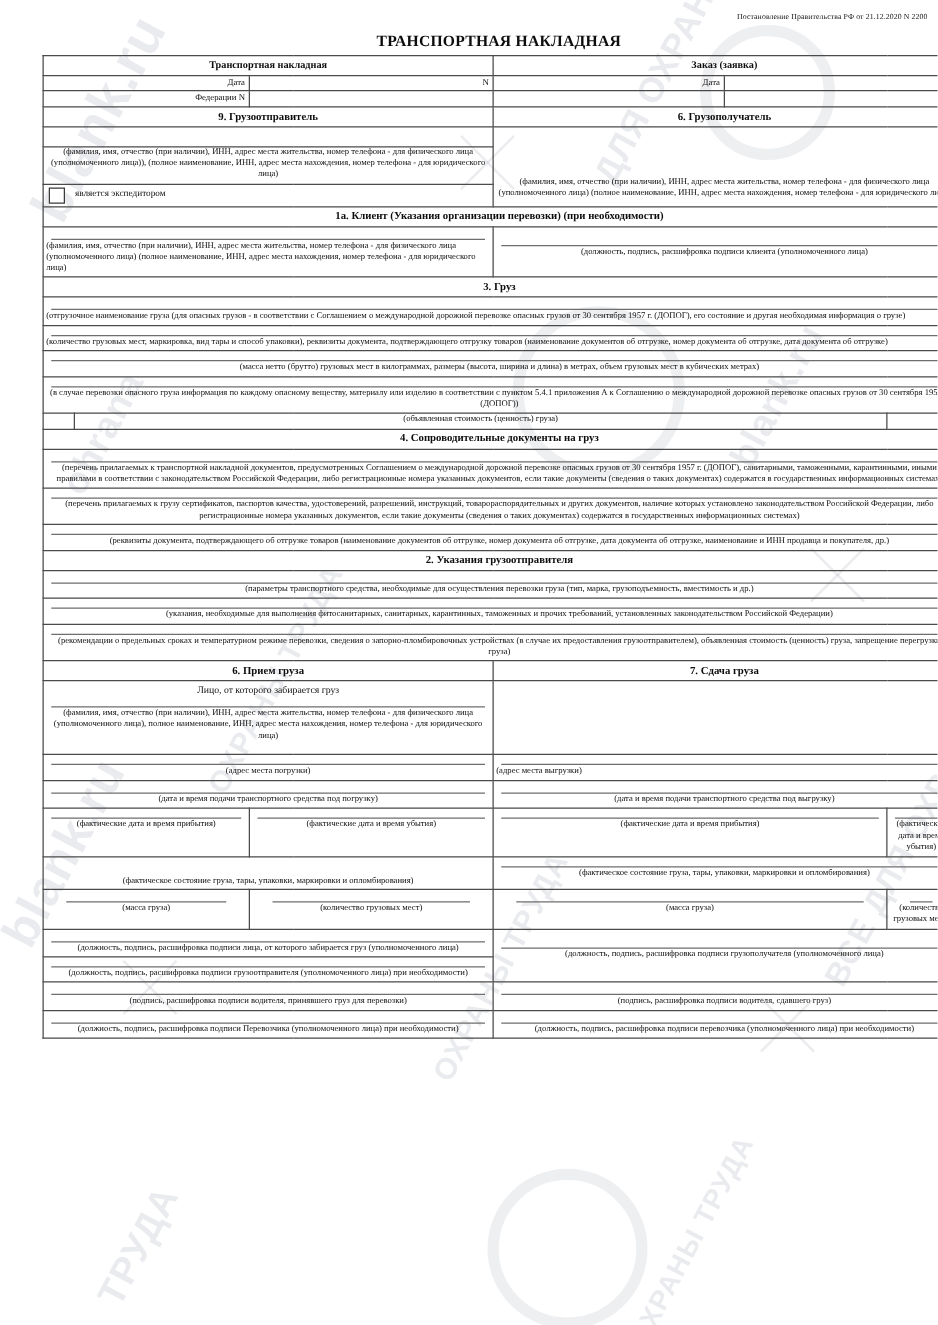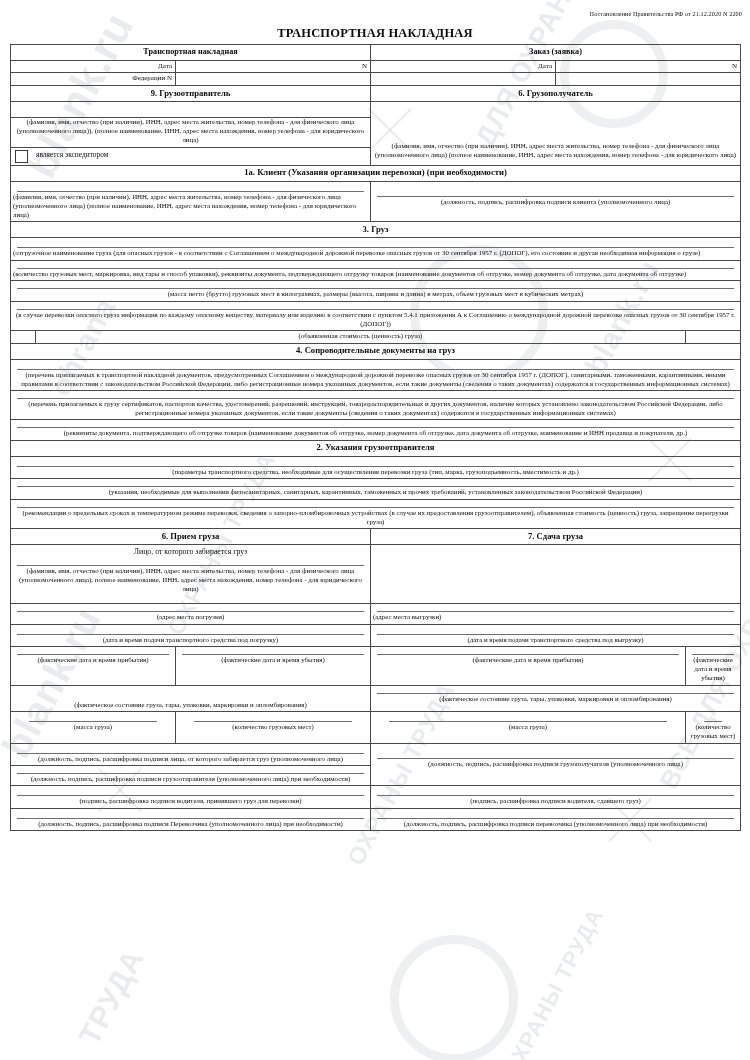--- a/index.html
+++ b/index.html
@@ -49,20 +49,21 @@
     background: rgba(120,130,150,0.15);
   }
   .wm-x:before { transform: rotate(45deg); }
   .wm-x:after  { transform: rotate(-45deg); }
 
   
   #page {
     position: absolute;
     inset: 0;
     z-index: 2;
+    margin-left: 24px;
   }
 
   #doc-header-note {
     position: absolute;
     top: 10px;
     right: 8px;
     font-size: 6.2px;
     font-family: "Liberation Serif", serif;
     color: #111;
     letter-spacing: 0.1px;

